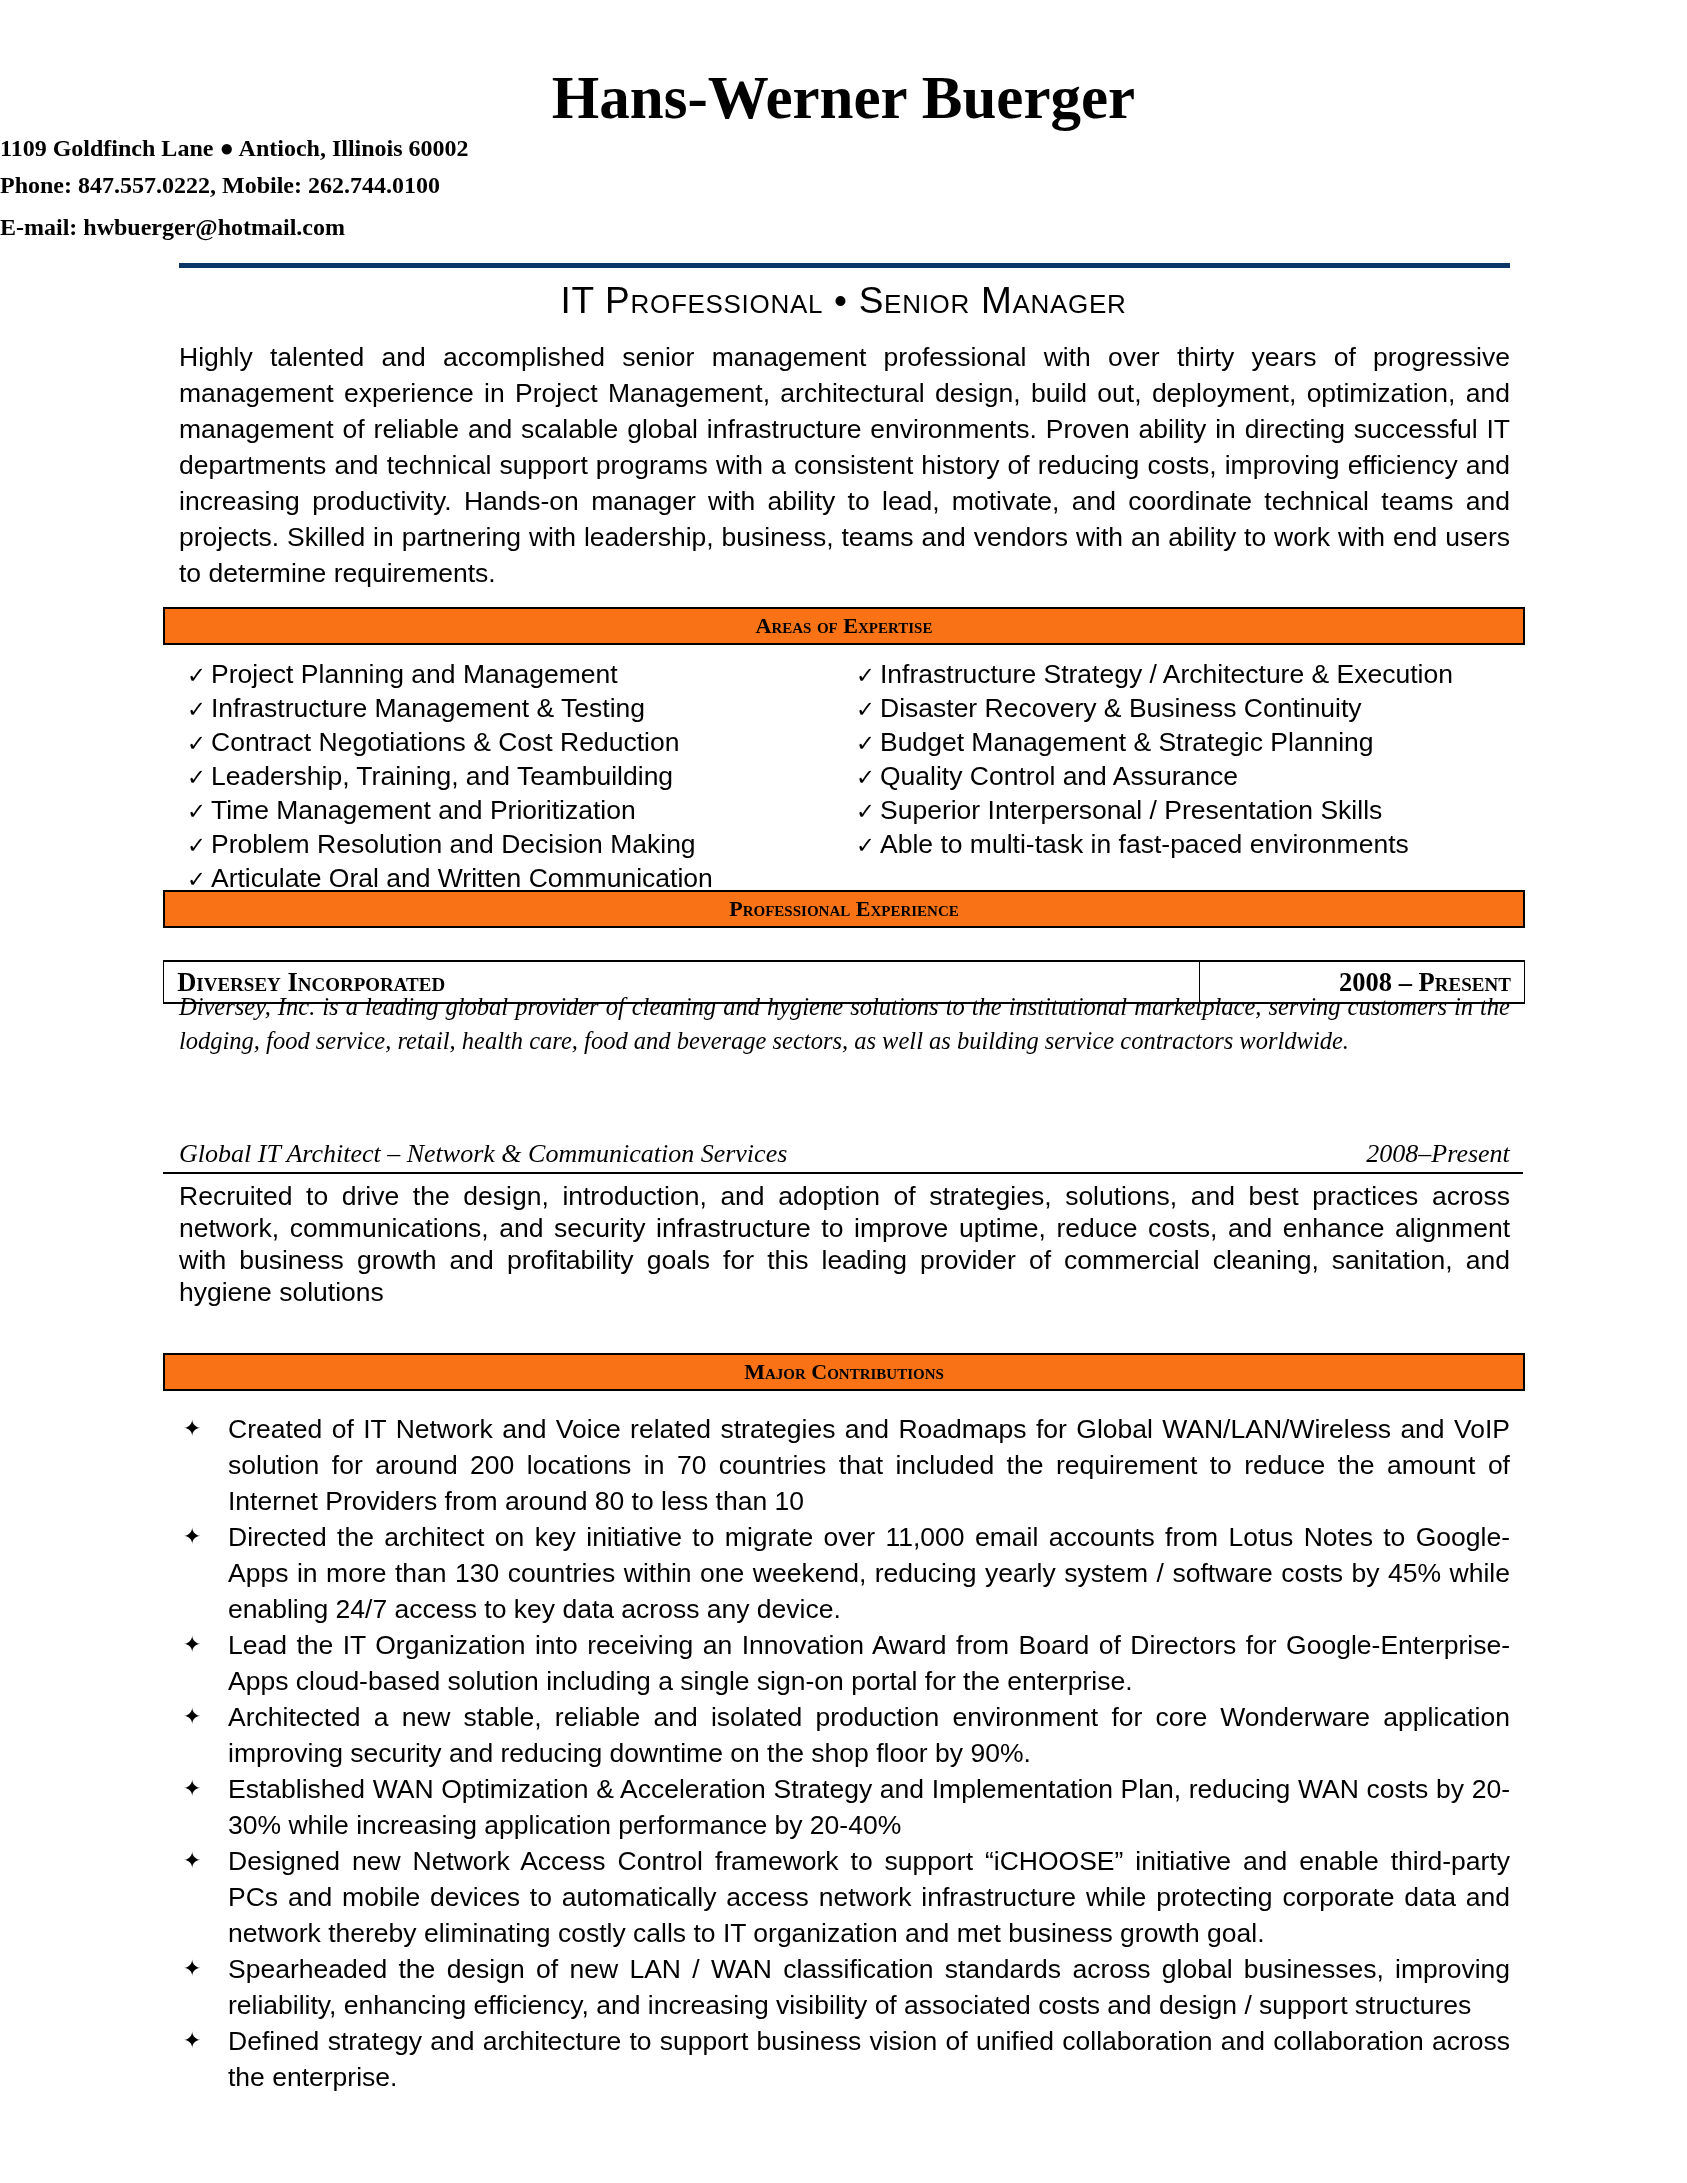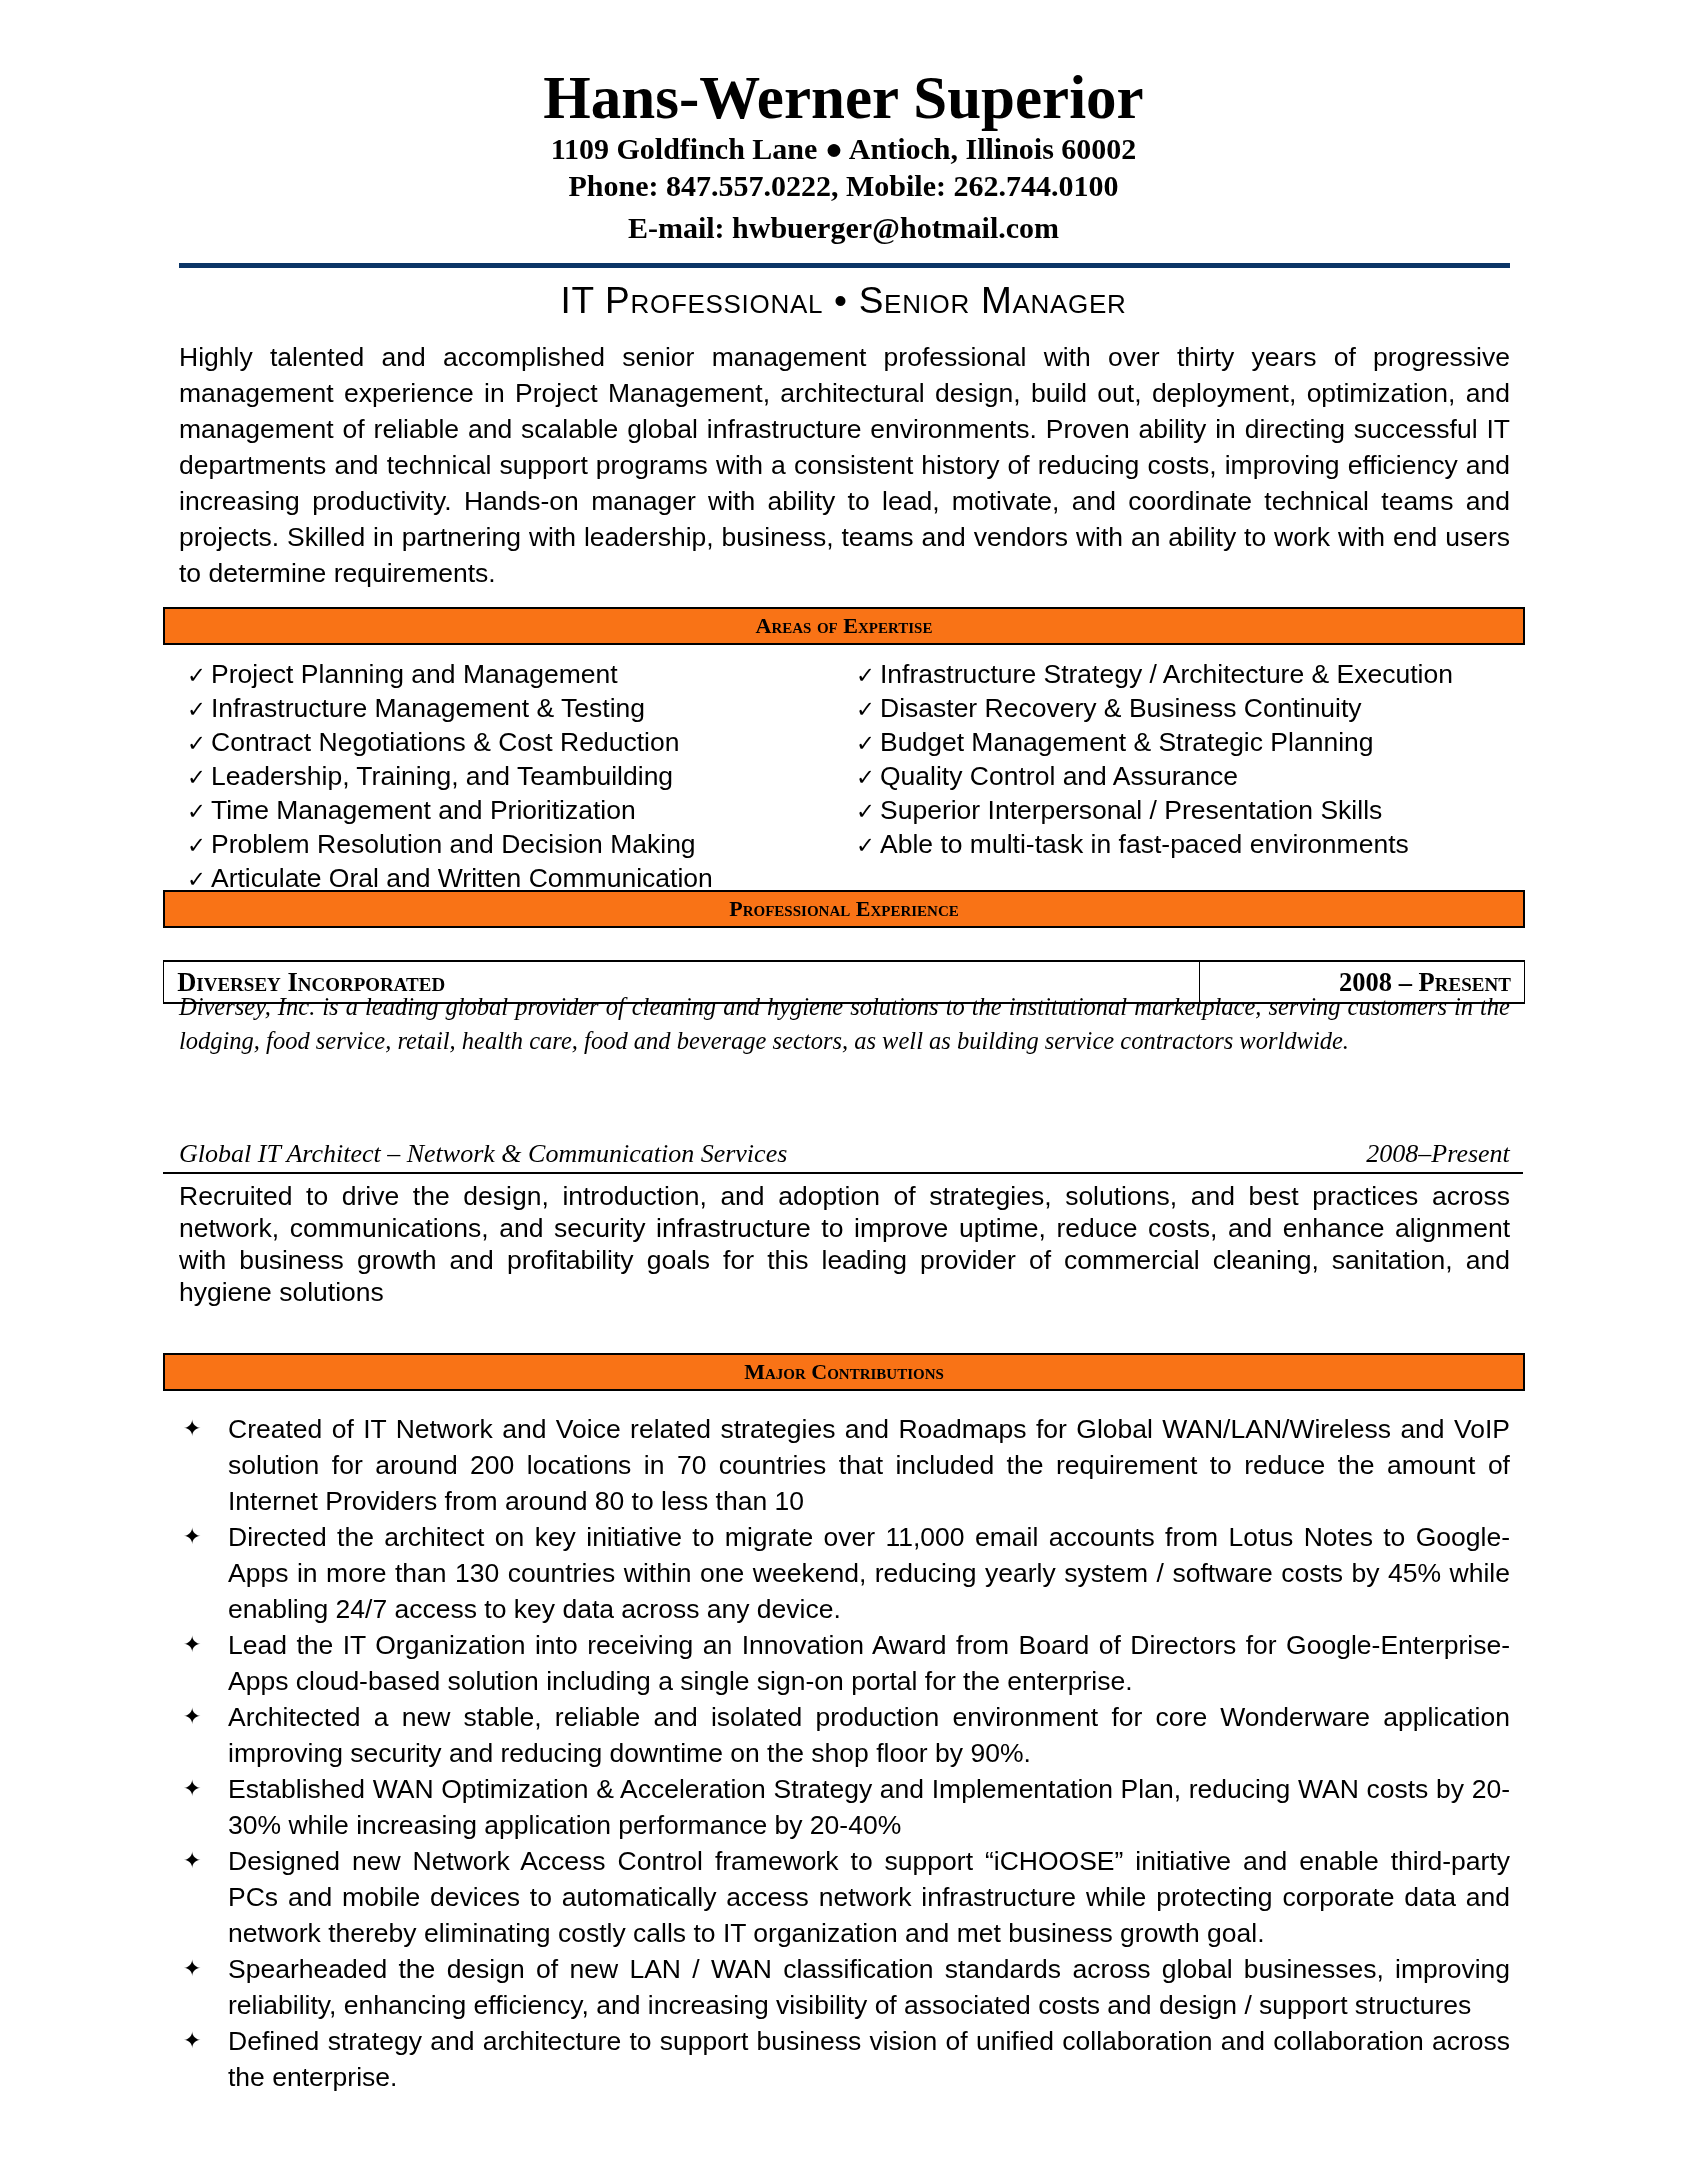--- a/index.html
+++ b/index.html
@@ -5,22 +5,22 @@
   html, body { margin: 0; padding: 0; background: #ffffff; }
   body { width: 1687px; height: 2183px; position: relative; overflow: hidden; color: #000; }
   .page { position: absolute; left: 0; top: 0; width: 1687px; height: 2183px; }
 
   .serif { font-family: "Liberation Serif", "DejaVu Serif", serif; }
   .sans { font-family: "Liberation Sans", "DejaVu Sans", sans-serif; }
 
   
   .name { position: absolute; top: 61px; left: 0; width: 1687px; text-align: center;
           font-size: 61px; font-weight: bold; line-height: 73px; }
-  .contact-line { position: absolute; left: 0; width: 1687px; text-align: center;
-          font-size: 30px; font-weight: bold; line-height: 37px; }
+  .contact-line { position: absolute; left: 0; width: 1687px; text-align: left;
+          font-size: 24px; font-weight: bold; line-height: 37px; }
   .addr { top: 130px; }
   .phone { top: 167px; }
   .email { top: 201px; margin-top: 8px; }
   .blue-rule { position: absolute; left: 179px; top: 263px; width: 1331px; height: 5.3px; background: #0b3566; }
   .tagline { position: absolute; top: 278px; left: 0; width: 1687px; text-align: center;
              font-size: 37px; font-variant: small-caps; line-height: 46px; letter-spacing: 0.7px; }
 
   .para { position: absolute; left: 179px; width: 1331px; font-size: 26.5px; line-height: 36px;
           text-align: justify; }
   .summary { top: 339px; }
@@ -64,21 +64,21 @@
   .contrib-list { position: absolute; left: 179px; top: 1411px; width: 1331px; list-style: none; margin: 0; padding: 0;
                   font-size: 26.5px; line-height: 36px; }
   .contrib-list li { position: relative; padding-left: 49px; text-align: justify; }
   .star { position: absolute; left: 0; top: 0; font-size: 22.5px; width: 26.5px; text-align: center; }
 </style>
 </head>
 <body>
 
 <div class="page">
 
-  <div class="name serif">Hans-Werner Superior</div>
+  <div class="name serif">Hans-Werner Buerger</div>
   <div class="contact-line addr serif">1109 Goldfinch Lane ● Antioch, Illinois 60002</div>
   <div class="contact-line phone serif">Phone: 847.557.0222, Mobile: 262.744.0100</div>
   <div class="contact-line email serif">E-mail: hwbuerger@hotmail.com</div>
   <div class="blue-rule"></div>
   <div class="tagline sans">IT Professional • Senior Manager</div>
 
   <div class="para summary sans">Highly talented and accomplished senior management professional with over thirty years of progressive management experience in Project Management, architectural design, build out, deployment, optimization, and management of reliable and scalable global infrastructure environments. Proven ability in directing successful IT departments and technical support programs with a consistent history of reducing costs, improving efficiency and increasing productivity. Hands-on manager with ability to lead, motivate, and coordinate technical teams and projects. Skilled in partnering with leadership, business, teams and vendors with an ability to work with end users to determine requirements.</div>
 
   <div class="sec-box sec-expertise serif">Areas of Expertise</div>
 

